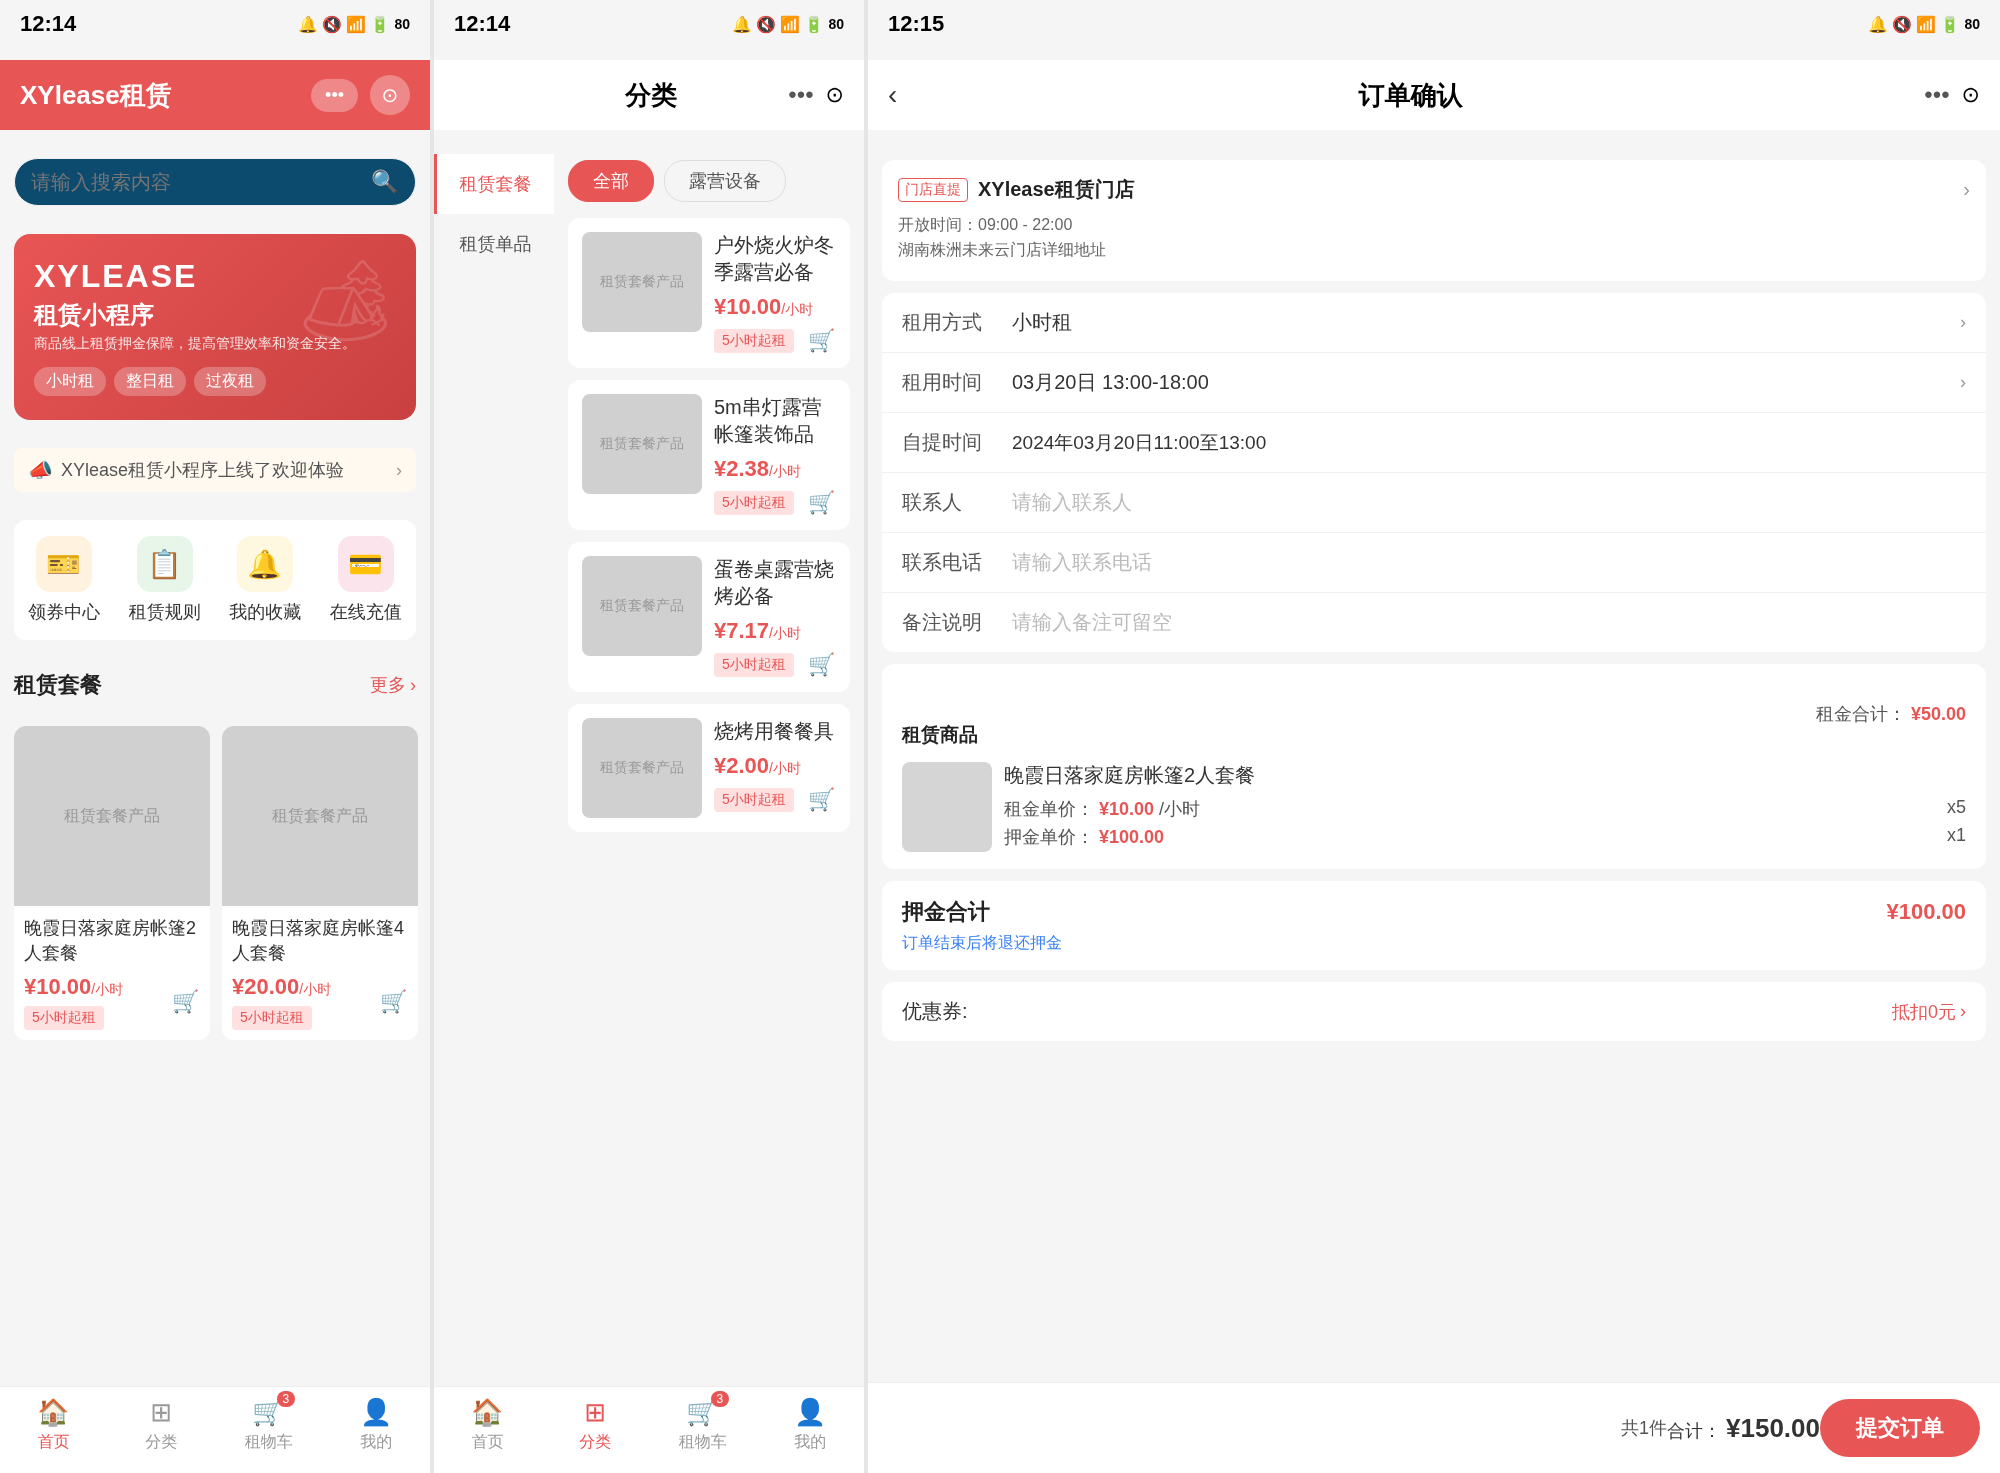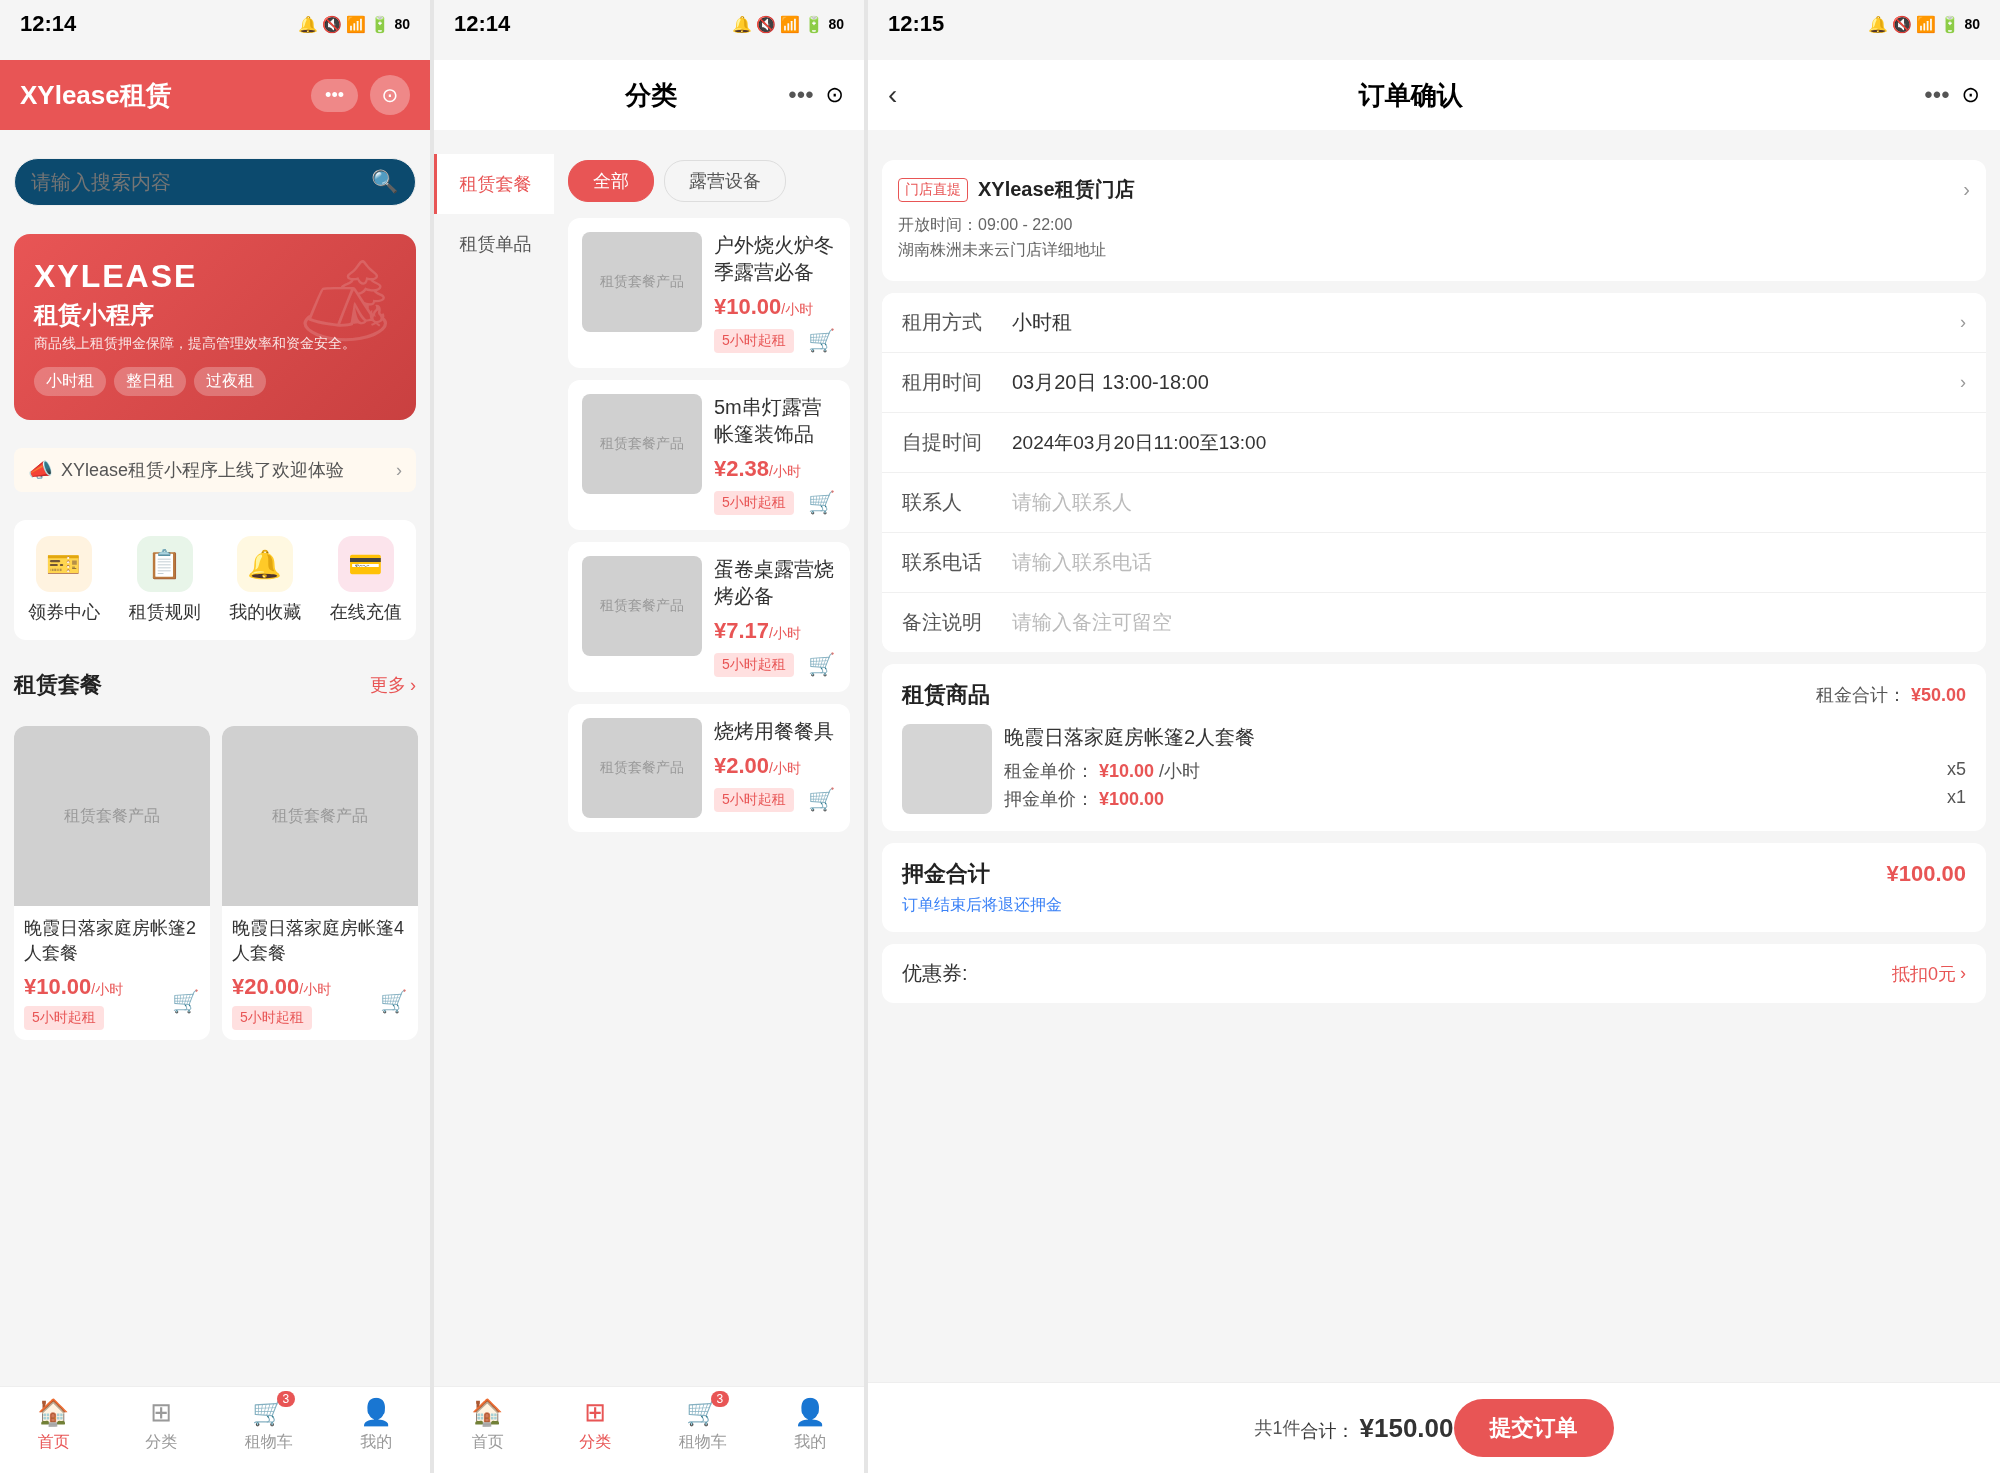--- a/index.html
+++ b/index.html
@@ -323,21 +323,21 @@
     }
 
     .goods-section {
       background: white; border-radius: 12px;
       margin-bottom: 12px; padding: 16px 20px;
     }
     .goods-header {
       display: flex; justify-content: space-between;
       align-items: center; margin-bottom: 14px;
     }
-    .goods-title { font-size: 22px; font-weight: 700; color: #222; }
+    .goods-title { font-size: 19px; font-weight: 700; color: #222; margin-top: 42px; }
     .goods-total { font-size: 18px; color: #555; }
     .goods-total-price { color: #e85555; font-weight: 700; }
 
     .goods-item {
       display: flex; gap: 12px; align-items: flex-start;
     }
     .goods-thumb {
       width: 90px; height: 90px;
       background: #d5d5d5; border-radius: 8px; flex-shrink: 0;
     }
@@ -361,21 +361,21 @@
       background: white; border-radius: 12px;
       padding: 16px 20px; margin-bottom: 12px;
       display: flex; justify-content: space-between; align-items: center;
       cursor: pointer;
     }
     .coupon-label { font-size: 20px; color: #333; }
     .coupon-action { font-size: 18px; color: #e85555; display: flex; align-items: center; gap: 4px; }
 
     .order-footer {
       background: white; padding: 16px 20px;
-      display: flex; align-items: center; justify-content: center;
+      display: flex; align-items: center; justify-content: flex-end;
       border-top: 1px solid #eee;
       margin-top: auto;
     }
     .footer-count { font-size: 18px; color: #555; }
     .footer-total { font-size: 18px; color: #333; }
     .footer-total .total-price { font-size: 26px; font-weight: 700; color: #333; }
     .submit-btn {
       background: #e85555; color: #ffffff;
       border-radius: 30px; padding: 14px 36px;
       font-size: 22px; font-weight: 600; cursor: pointer;

